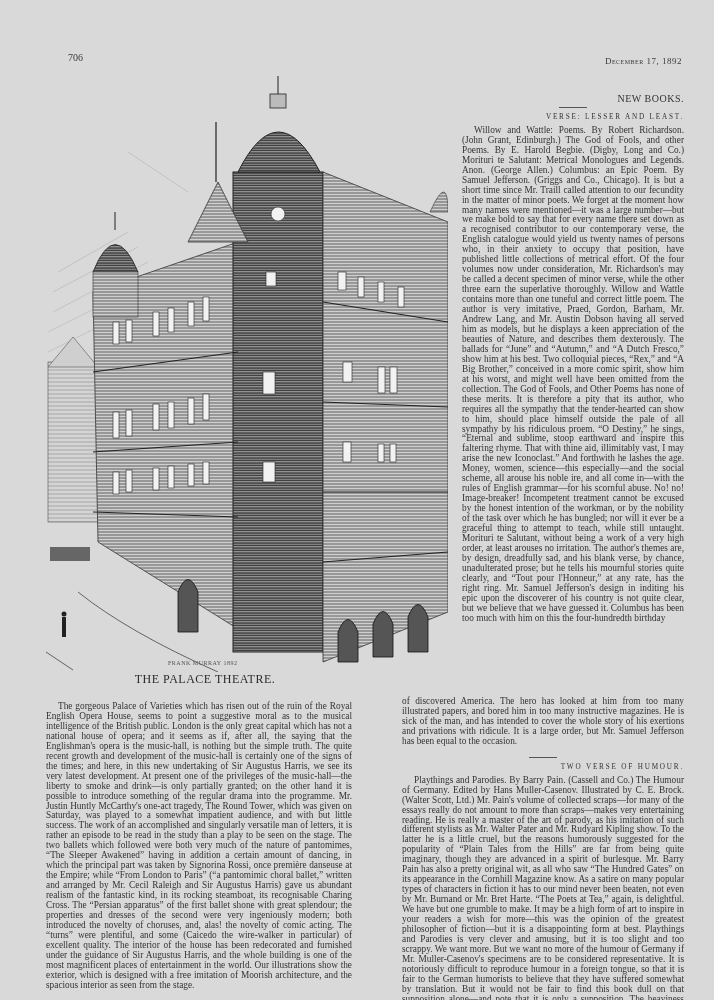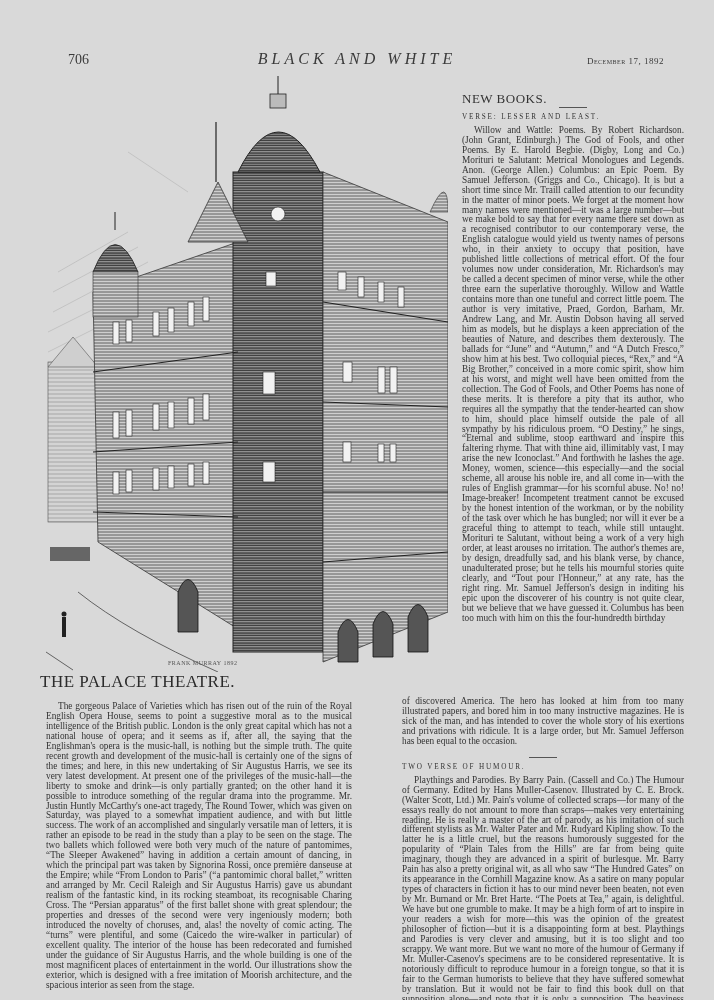--- a/index.html
+++ b/index.html
@@ -8,58 +8,57 @@
       background: #d9d9d9;
       font-family: "Liberation Serif", "DejaVu Serif", serif;
       color: #2b2b2b;
       position: relative;
       overflow: hidden;
     }
     .page { position: absolute; inset: 0; }
     .header {
       position: absolute; top: 50px; left: 0; width: 714px; height: 24px;
     }
-    .page-num { position: absolute; left: 68px; top: 2px; font-size: 14px; color: #3a3a3a; }
+    .page-num { position: absolute; left: 68px; top: 2px; font-size: 10px; color: #3a3a3a; }
     .masthead {
       position: absolute; left: 0; right: 0; top: 0; text-align: center;
       font-style: italic; font-size: 16px; letter-spacing: 4px; color: #3a3a3a;
     }
-    .date { position: absolute; right: 50px; top: 6px; font-size: 9px; font-variant: small-caps; letter-spacing: .5px; color: #3a3a3a; }
+    .date { position: absolute; right: 32px; top: 6px; font-size: 9px; font-variant: small-caps; letter-spacing: .5px; color: #3a3a3a; }
 
     .illus {
       position: absolute; left: 38px; top: 72px; width: 410px; height: 600px;
     }
     .illus svg { width: 100%; height: 100%; }
     .caption {
-      position: absolute; left: 40px; top: 672px; width: 330px; 
-      font-size: 17px; letter-spacing: .5px;
+      position: absolute; left: 40px; top: 672px; width: 330px; text-align: center;
+      font-size: 12px; letter-spacing: .5px;
     }
     .signature { position: absolute; left: 168px; top: 660px; font-size: 6px; color: #555; letter-spacing: .5px; }
 
     .col {
       position: absolute; font-size: 9.3px; line-height: 9.95px; text-align: justify;
       hyphens: auto; color: #333;
     }
     .col p { margin: 0; text-indent: 12px; }
     .col-left { left: 46px; top: 684px; width: 306px; margin-top: 18px; }
     .col-right-top { left: 462px; top: 94px; width: 222px; }
     .col-right-bottom { left: 402px; top: 697px; width: 282px; }
 
-    .sec-title { text-align: left; font-size: 13px; letter-spacing: .5px; margin: 0 0 3px 0; }
+    .sec-title { text-align: right; font-size: 10px; letter-spacing: .5px; margin: 0 0 3px 0; }
     .rule { width: 28px; height: 1px; background: #555; margin: 3px auto 5px auto; }
-    .sub-title { text-align: left; font-size: 7.2px; letter-spacing: 1.8px; margin: 0 0 3px 0; }
+    .sub-title { text-align: right; font-size: 7.2px; letter-spacing: 1.8px; margin: 0 0 3px 0; }
   </style>
 </head>
 <body>
 
 <div class="page">
 
   <div class="header">
     <span class="page-num">706</span>
-    <div class="masthead">BLACK AND WHITE</div>
     <span class="date">December 17, 1892</span>
   </div>
 
   <div class="illus">
     <svg viewBox="0 0 410 600" xmlns="http://www.w3.org/2000/svg">
       <defs>
         <pattern id="hatch" width="4" height="3" patternUnits="userSpaceOnUse">
           <rect width="4" height="3" fill="#cfcfcf"></rect>
           <line x1="0" y1="1" x2="4" y2="1" stroke="#444" stroke-width="0.8"></line>
         </pattern>

